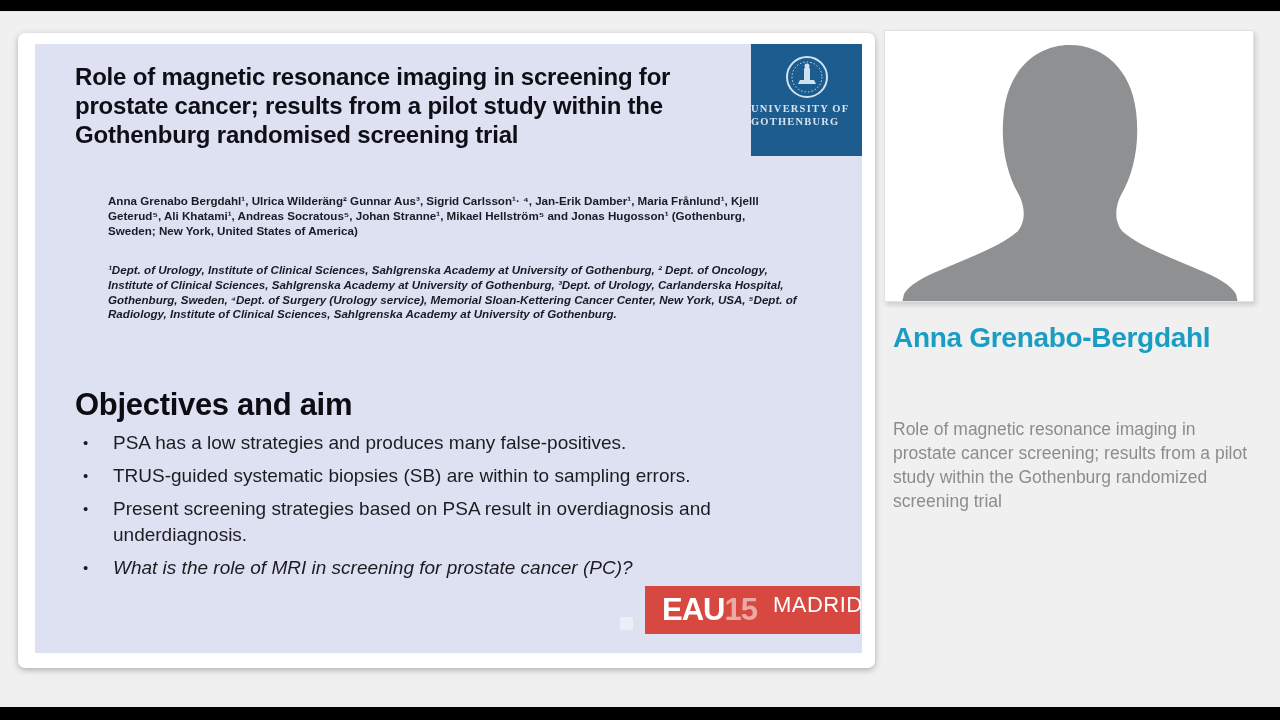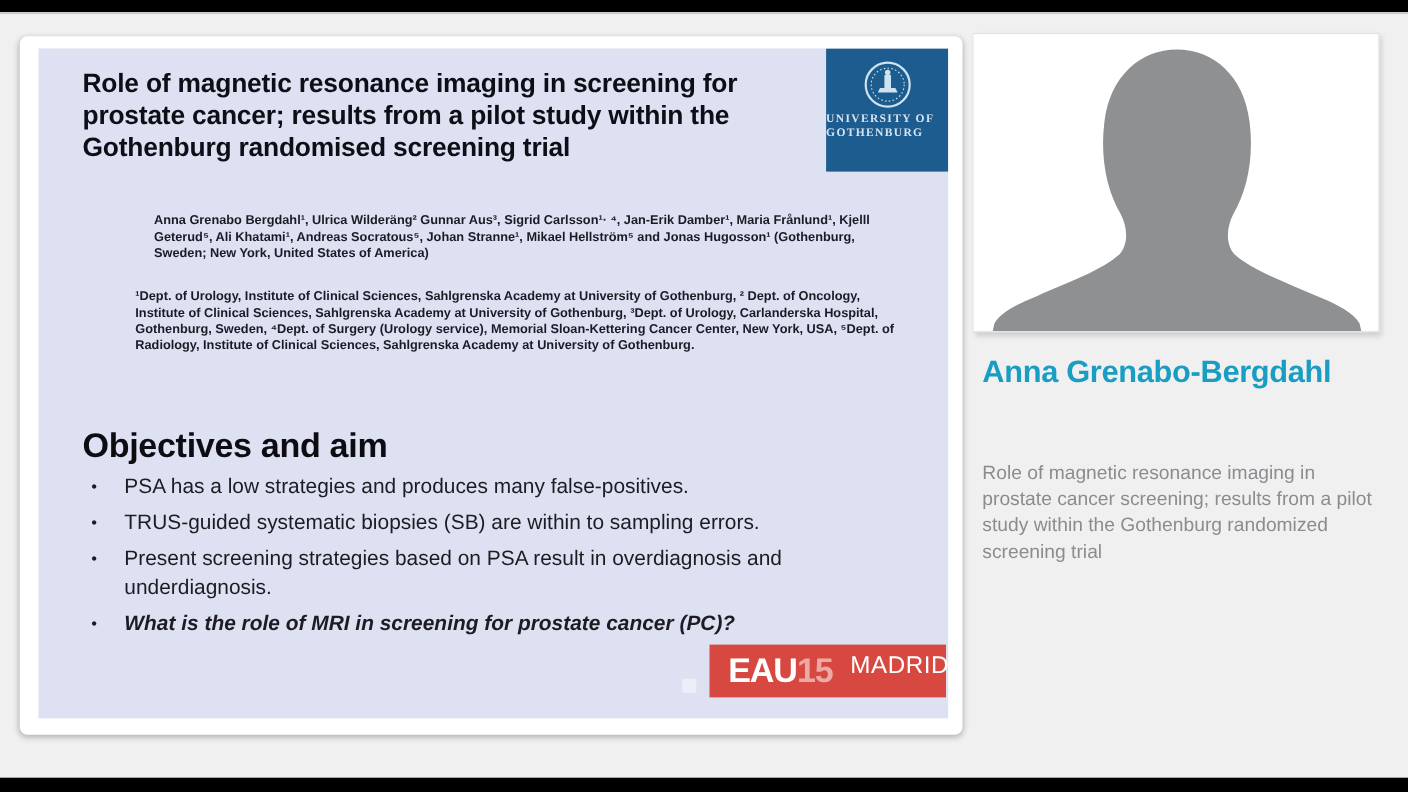--- a/index.html
+++ b/index.html
@@ -31,46 +31,46 @@
 
   .slide-title {
     position: absolute; left: 40px; top: 18px; width: 618px;
     font-size: 24px; font-weight: bold; line-height: 29px;
     color: #0e0e16; letter-spacing: -0.2px;
   }
   .authors {
     position: absolute; left: 73px; top: 150px; width: 682px;
     font-size: 11.6px; font-weight: bold; line-height: 14.8px;
     color: #1b1b26;
-    margin-left: 32px;
   }
   .affiliations {
-    position: absolute; left: 88px; top: 219px; width: 692px;
+    position: absolute; left: 73px; top: 219px; width: 692px;
     font-size: 11.6px; font-weight: bold; line-height: 14.8px;
     color: #1b1b26;
+    font-style: italic;
   }
   .section-heading {
     position: absolute; left: 40px; top: 343px;
     font-size: 31px; font-weight: bold; color: #0c0c12;
     letter-spacing: -0.3px;
   }
   .bullets {
     position: absolute; left: 48px; top: 386px; width: 728px;
     list-style: none;
   }
   .bullets li {
     display: flex; margin-bottom: 7px;
     font-size: 19px; line-height: 26px; color: #1c1c22;
   }
   .bullets li .dot {
     width: 30px; flex: 0 0 30px; font-size: 15px; line-height: 26px;
     color: #1c1c22;
   }
   .bullets li .txt { max-width: 690px; }
-  .bullets li.em .txt { font-weight: bold; font-style: italic; }
+  .bullets li.em .txt { font-weight: normal; font-style: italic; }
 
   
   .gu-logo {
     position: absolute; right: 0; top: 0;
     width: 111px; height: 112px;
     background: #1d5c8e;
     text-align: left;
   }
   .gu-seal { display: block; margin: 10px auto 0 auto; }
   .gu-text {

